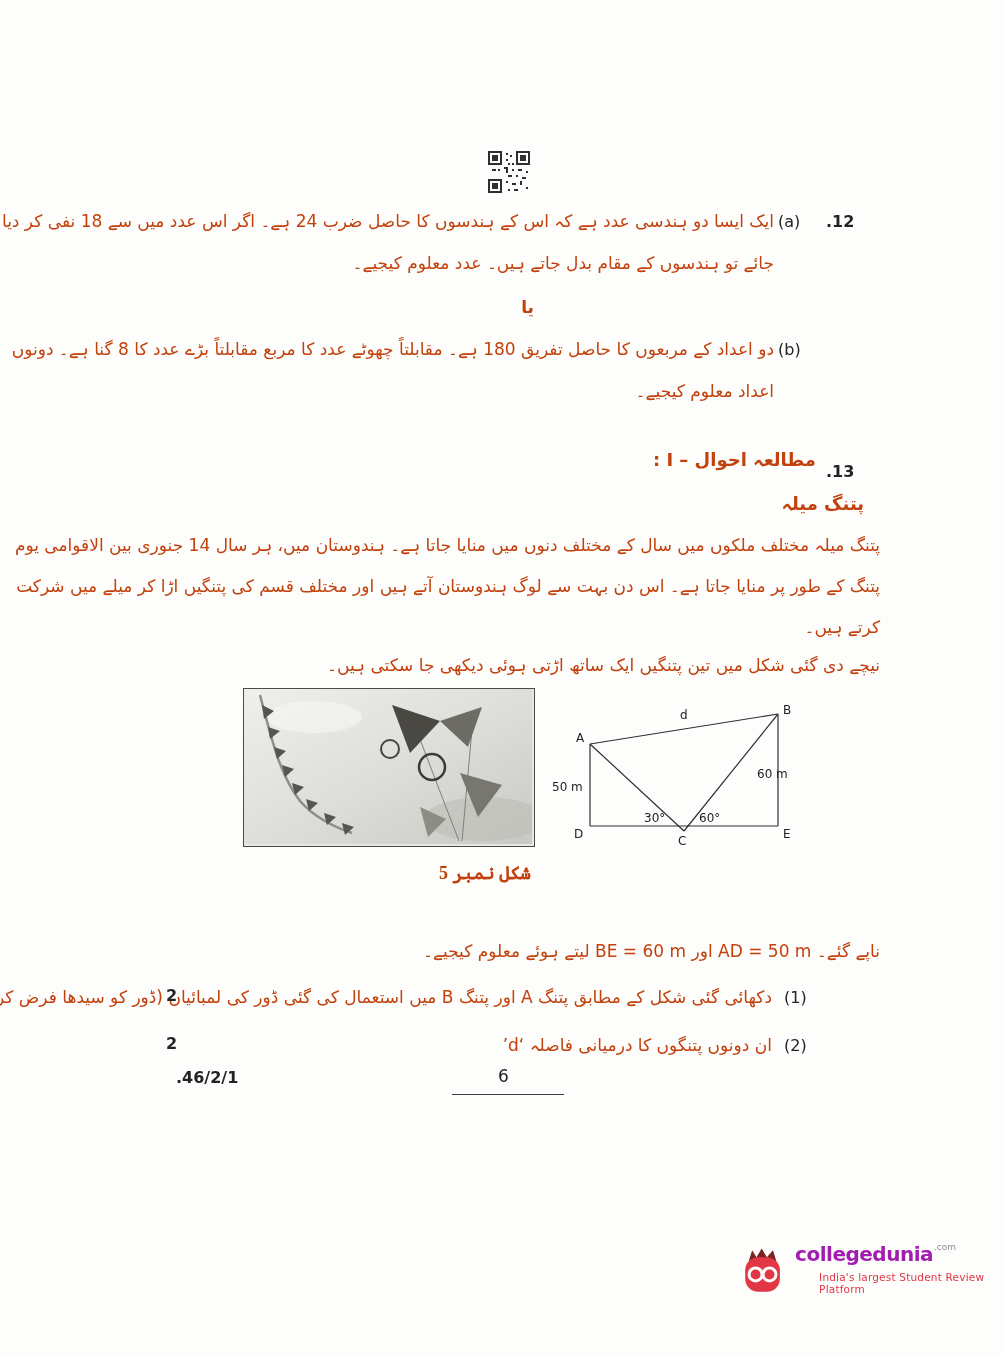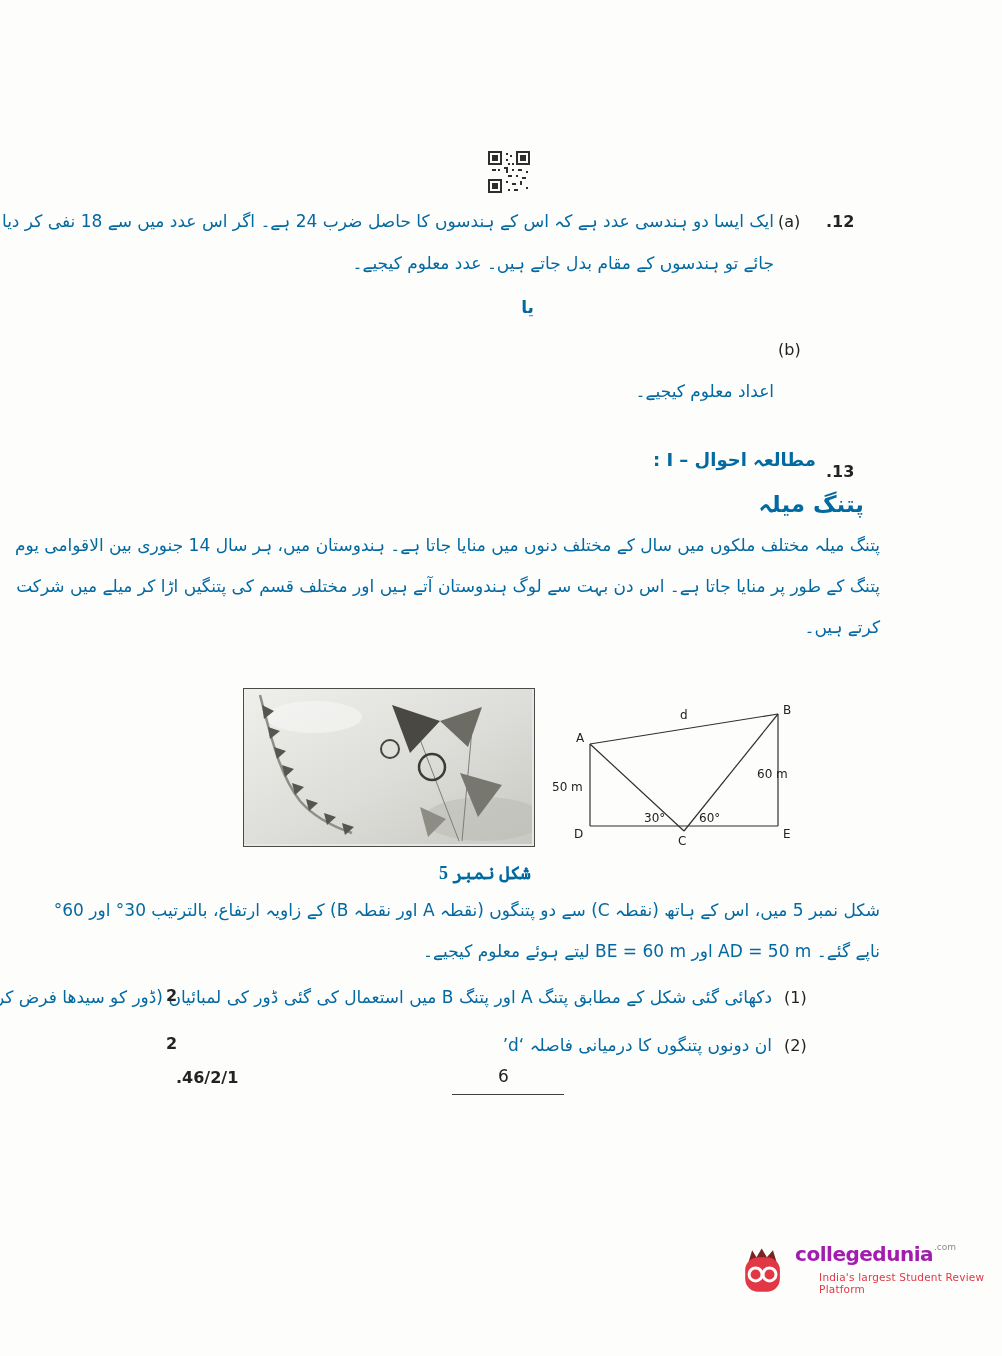--- a/index.html
+++ b/index.html
@@ -4,21 +4,21 @@
 <style>
   html,body { margin:0; padding:0; background:#ffffff; }
   .page {
     position:relative; width:1002px; height:1356px; background:#fdfdfc;
     font-family:"DejaVu Sans","Liberation Sans",sans-serif; color:#222;
     overflow:hidden;
   }
   .abs { position:absolute; }
   .urdu {
     position:absolute; direction:rtl; unicode-bidi:plaintext;
-    font-size:17px; line-height:30px; color:#0369a1; white-space:nowrap;
+    font-size:17px; line-height:30px; color:#c2410c; white-space:nowrap;
     font-family:"DejaVu Sans","Liberation Sans",sans-serif;
   }
   .ltr { position:absolute; direction:ltr; unicode-bidi:embed; font-size:16px; color:#232323; white-space:nowrap; }
   .bold { font-weight:bold; }
   .marks { position:absolute; font-size:16px; font-weight:bold; color:#232323; }
   .photo-frame { position:absolute; border:1px solid #4a4a4a; background:#e7e7e4; }
   .caption { text-align:center;font-family:Liberation Serif, serif; }
   .pageline { position:absolute; border-top:1.5px solid #3f3f3f; }
   .logo-wrap { position:absolute; display:flex; align-items:flex-start; gap:10px; }
   .brand-main { font-size:20px; font-weight:bold; color:#a21caf; letter-spacing:-0.5px; }
@@ -71,30 +71,32 @@
   </svg>
 
   <div class="ltr bold" style="left:826px; top:212px;">.12</div>
   <div class="ltr" style="left:778px; top:212px;">(a)</div>
   <div class="urdu" style="right:228px; top:206px;">ایک ایسا دو ہندسی عدد ہے کہ اس کے ہندسوں کا حاصل ضرب 24 ہے۔ اگر اس عدد میں سے 18 نفی کر دیا</div>
   <div class="urdu" style="right:228px; top:248px;">جائے تو ہندسوں کے مقام بدل جاتے ہیں۔ عدد معلوم کیجیے۔</div>
 
   <div class="urdu bold" style="right:468px; top:292px;text-align:right;">یا</div>
 
   <div class="ltr" style="left:778px; top:340px;">(b)</div>
+  <div class="urdu" style="right:228px; top:334px;">دو اعداد کے مربعوں کا حاصل تفریق 180 ہے۔ مقابلتاً چھوٹے عدد کا مربع مقابلتاً بڑے عدد کا 8 گنا ہے۔ دونوں</div>
   <div class="urdu" style="right:228px; top:376px;">اعداد معلوم کیجیے۔</div>
 
   <div class="ltr bold" style="left:826px; top:462px;">.13</div>
   <div class="urdu bold" style="right:186px; top:445px; font-size:18px;">مطالعہ احوال – I‎  :</div>
 
-  <div class="urdu bold" style="right:138px; top:489px; font-size:23px;">پتنگ میلہ</div>
+  <div class="urdu bold" style="right:138px; top:489px; font-size:18px;">پتنگ میلہ</div>
 
   <div class="urdu" style="right:122px; top:530px;">پتنگ میلہ مختلف ملکوں میں سال کے مختلف دنوں میں منایا جاتا ہے۔ ہندوستان میں، ہر سال 14 جنوری بین الاقوامی یوم</div>
   <div class="urdu" style="right:122px; top:571px;">پتنگ کے طور پر منایا جاتا ہے۔ اس دن بہت سے لوگ ہندوستان آتے ہیں اور مختلف قسم کی پتنگیں اڑا کر میلے میں شرکت</div>
   <div class="urdu" style="right:122px; top:612px;margin-left:39px;">کرتے ہیں۔</div>
+  <div class="urdu" style="right:122px; top:650px;">نیچے دی گئی شکل میں تین پتنگیں ایک ساتھ اڑتی ہوئی دیکھی جا سکتی ہیں۔</div>
 
   <div class="photo-frame" style="left:243px; top:688px; width:290px; height:157px;">
     <svg width="288" height="155" viewBox="0 0 288 155">
       <defs>
         <linearGradient id="skyg" x1="0" y1="0" x2="1" y2="1">
           <stop offset="0" stop-color="#efefec"></stop>
           <stop offset="0.55" stop-color="#dcdcd8"></stop>
           <stop offset="1" stop-color="#c9c9c4"></stop>
         </linearGradient>
       </defs>
@@ -143,21 +145,20 @@
       <text x="128" y="21">d</text>
       <text x="0" y="93">50 m</text>
       <text x="205" y="80">60 m</text>
       <text x="92" y="124">30°</text>
       <text x="147" y="124">60°</text>
     </g>
   </svg>
 
   <div class="urdu bold caption" style="right:442px; top:858px; width:150px; font-size:18px;">شکل نمبر 5</div>
 
-  <div class="urdu" style="right:122px; top:895px;">شکل نمبر 5 میں، اس کے ہاتھ (نقطہ C) سے دو پتنگوں (نقطہ A اور نقطہ B) کے زاویہ ارتفاع، بالترتیب 30° اور 60°</div>
   <div class="urdu" style="right:122px; top:936px;">ناپے گئے۔ ‎AD = 50 m‎ اور ‎BE = 60 m‎ لیتے ہوئے معلوم کیجیے۔</div>
 
   <div class="ltr" style="left:784px; top:988px;">(1)</div>
   <div class="urdu" style="right:230px; top:982px;">دکھائی گئی شکل کے مطابق پتنگ A اور پتنگ B میں استعمال کی گئی ڈور کی لمبائیاں (ڈور کو سیدھا فرض کر لیجیے)</div>
   <div class="marks" style="left:166px; top:986px;">2</div>
 
   <div class="ltr" style="left:784px; top:1036px;">(2)</div>
   <div class="urdu" style="right:230px; top:1030px;">ان دونوں پتنگوں کا درمیانی فاصلہ ‘d’</div>
   <div class="marks" style="left:166px; top:1034px;">2</div>
 

